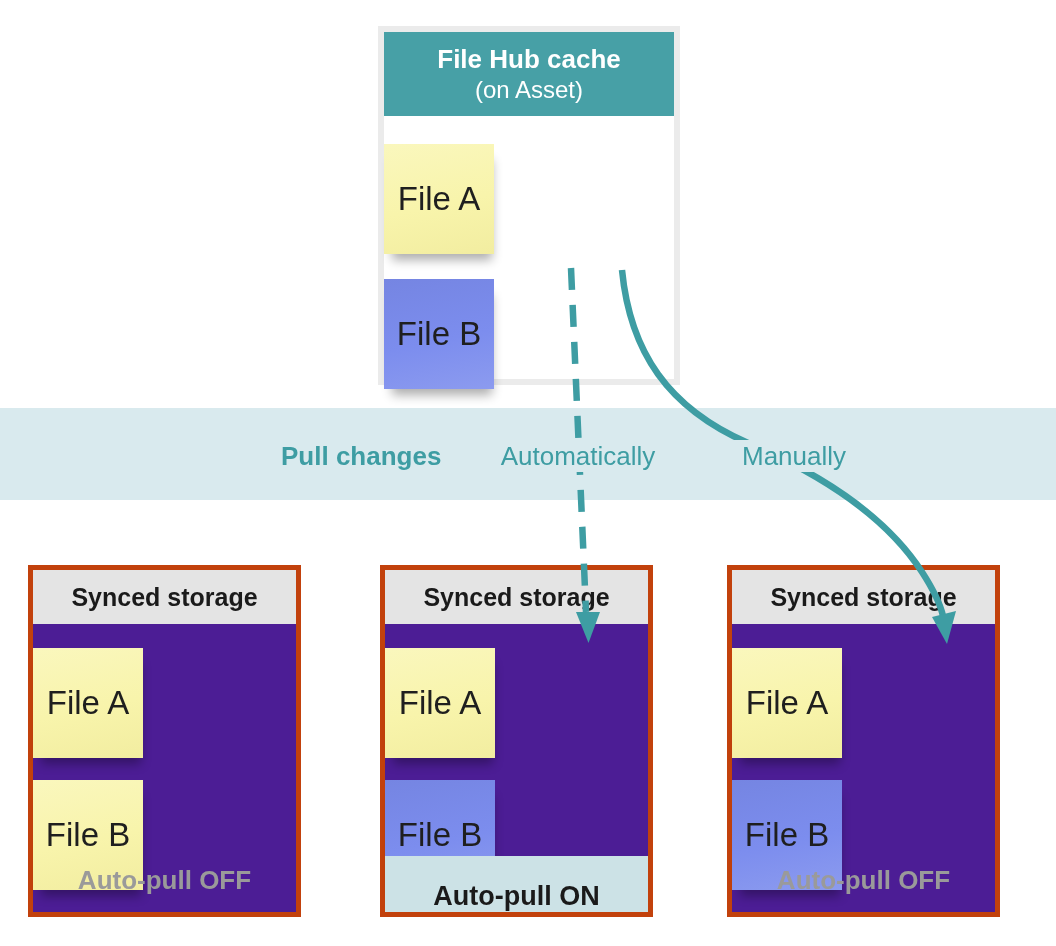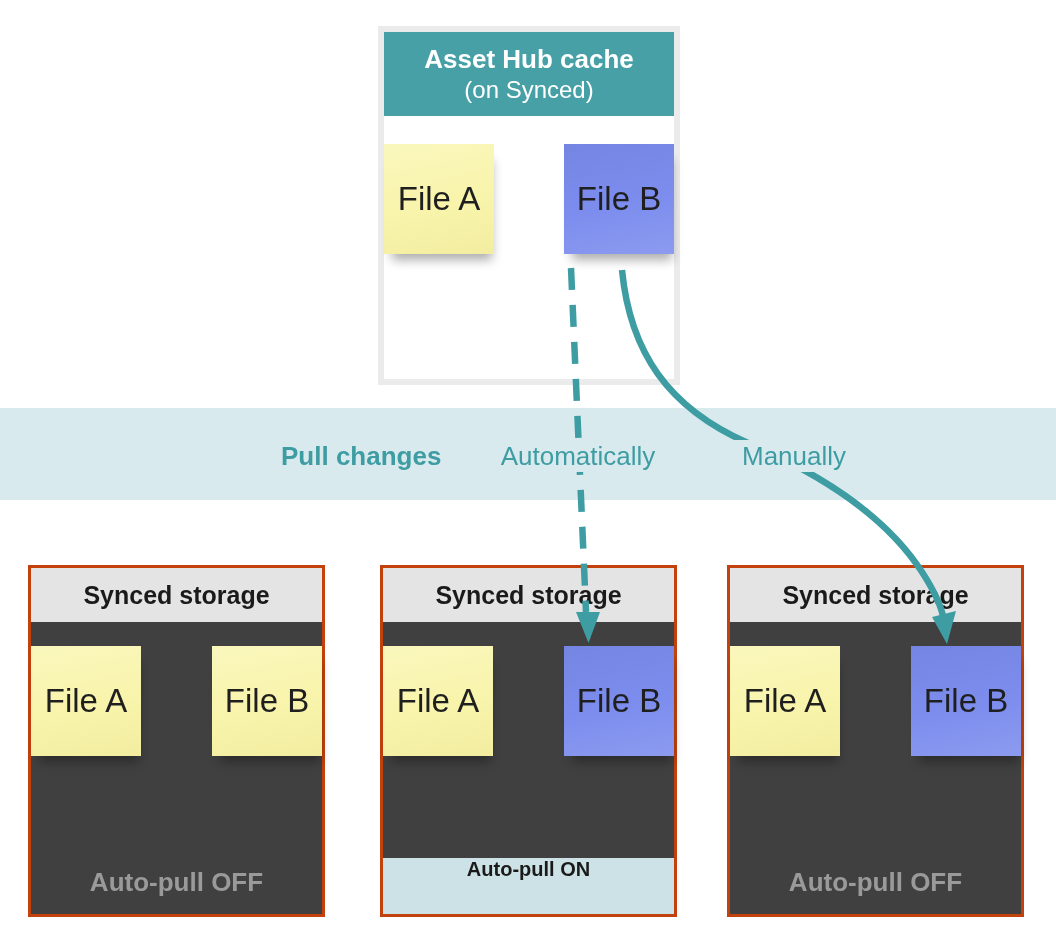--- a/index.html
+++ b/index.html
@@ -31,71 +31,71 @@
   .server-header{
     position:absolute;left:0;top:0;right:0;height:84px;
     background:#47a0a6;color:#ffffff;text-align:center;
     display:flex;flex-direction:column;justify-content:center;gap:2px;
   }
   .server-title{font-size:26px;font-weight:bold;line-height:30px;}
   .server-subtitle{font-size:24px;line-height:28px;}
 
   
   .notes-row{
-    position:absolute;left:0;right:0;display:flex;justify-content:space-between;gap:25px;
+    position:absolute;left:0;right:0;display:flex;justify-content:space-between;gap:25px;flex-direction:column;
   }
   .server-box .notes-row{top:112px;}
   .note{
     width:110px;height:110px;display:flex;align-items:center;justify-content:center;
     font-size:33px;color:#1f1f1f;
     box-shadow:3px 11px 10px -5px rgba(0,0,0,0.32);
     position:relative;
   }
   .note-yellow{background:linear-gradient(168deg,#faf7bd 0%,#f8f4ab 55%,#f2eda0 100%);}
   .note-blue{background:linear-gradient(168deg,#7585e2 0%,#7c8dee 55%,#8c9bef 100%);}
 
   
   .storage-box{
-    position:absolute;top:565px;width:297px;height:352px;
-    background:#404040;border:3px solid #c2410c;box-sizing:border-box;
+    position:absolute;top:565px;width:273px;height:352px;
+    background:#4c1d95;border:5px solid #c2410c;box-sizing:border-box;
     z-index:2;
   }
   .storage-box.left{left:28px;}
   .storage-box.middle{left:380px;}
   .storage-box.right{left:727px;}
   .storage-header{
     position:absolute;left:0;top:0;right:0;height:54px;
     background:#e4e4e4;display:flex;align-items:center;justify-content:center;
     font-size:25px;font-weight:bold;color:#1a1a1a;
   }
   .storage-box .notes-row{top:78px;gap:22px;}
   .footer-status{
     position:absolute;left:0;right:0;bottom:16px;text-align:center;
     font-size:26px;font-weight:bold;color:#9a9a9a;
   }
   .footer-band{
     position:absolute;left:0;right:0;bottom:0;height:56px;
-    background:#cce2e6;display:flex;align-items:flex-start;justify-content:center;
-    font-size:20px;font-weight:bold;color:#1a1a1a;
+    background:#cce2e6;display:flex;align-items:flex-end;justify-content:center;
+    font-size:27px;font-weight:bold;color:#1a1a1a;
   }
 
   
   .arrows{position:absolute;inset:0;z-index:5;pointer-events:none;}
 </style>
 </head>
 <body>
 
 <div class="stage">
 
   <div class="band"></div>
 
   <div class="server-box">
     <div class="server-header">
-      <div class="server-title">Asset Hub cache</div>
-      <div class="server-subtitle">(on Synced)</div>
+      <div class="server-title">File Hub cache</div>
+      <div class="server-subtitle">(on Asset)</div>
     </div>
     <div class="notes-row">
       <div class="note note-yellow">
         <span>File A</span>
       </div>
       <div class="note note-blue">
         <span>File B</span>
       </div>
     </div>
   </div>

